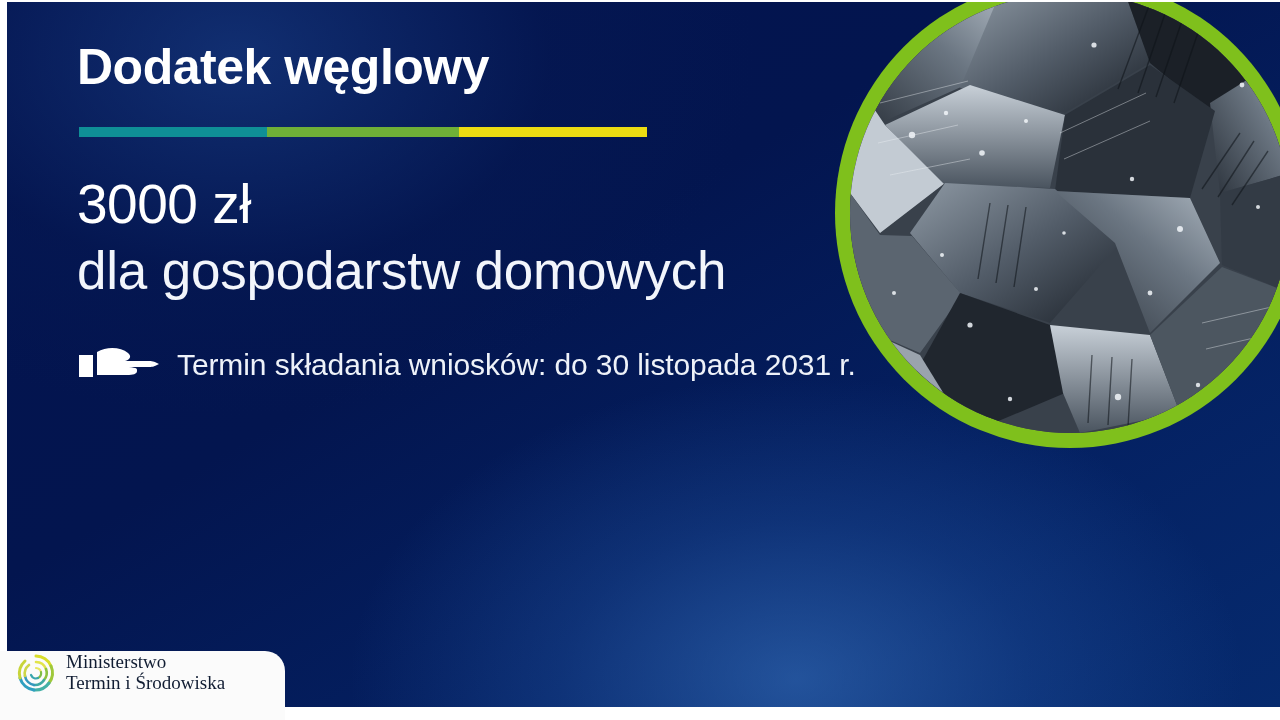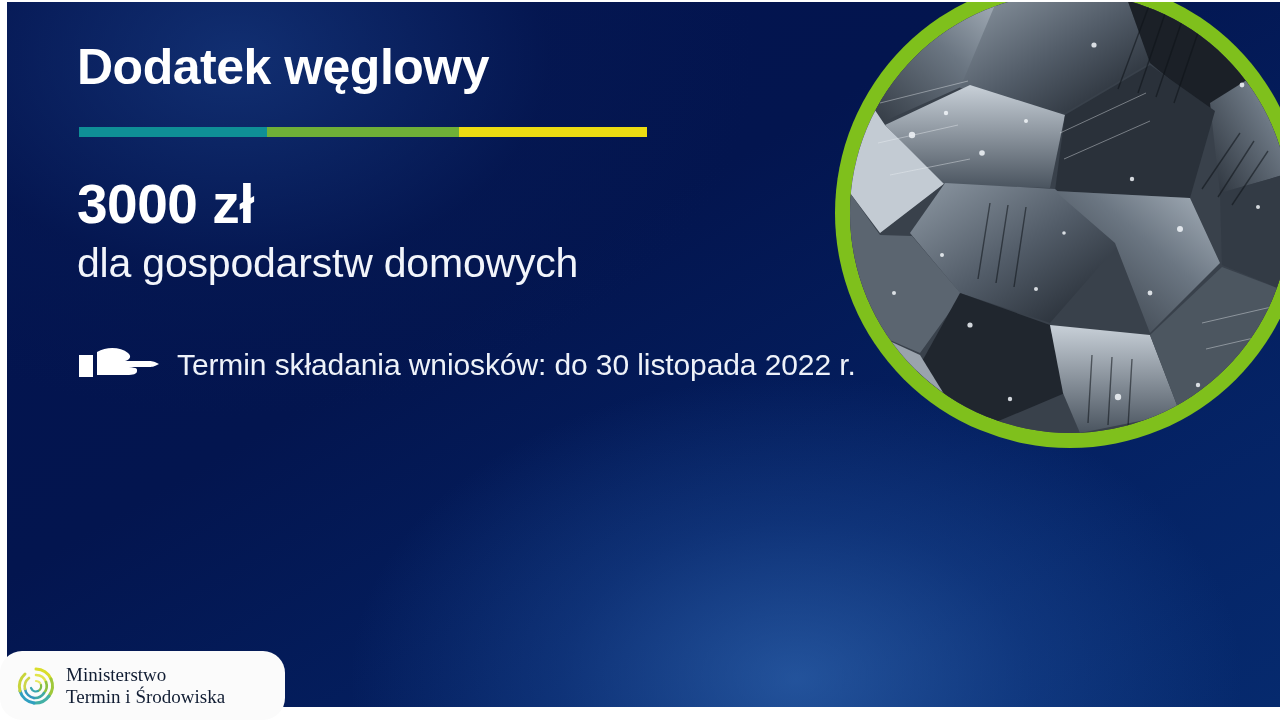--- a/index.html
+++ b/index.html
@@ -109,30 +109,30 @@
   .divider .seg-teal   { width: 188px; background: #0f8f96; }
   .divider .seg-green  { width: 192px; background: #6fb037; }
   .divider .seg-yellow { width: 188px; background: #ecdc12; }
 
   
   .amount {
     position: absolute;
     left: 70px;
     top: 172px;
     font-size: 55px;
-    font-weight: 700;
+    font-weight: 400;
     color: #ffffff;
     letter-spacing: -0.5px;
     white-space: nowrap;
   }
   .subtitle {
     position: absolute;
     left: 70px;
     top: 240px;
-    font-size: 41px;
+    font-size: 53px;
     font-weight: 300;
     color: #f2f5fb;
     letter-spacing: -0.2px;
     white-space: nowrap;
   }
 
   
   .bullets {
     position: absolute;
     left: 70px;
@@ -165,24 +165,23 @@
   
   .logo-plate {
     position: absolute;
     left: 0px;
     top: 651px;
     width: 285px;
     height: 69px;
     background: #fbfbfb;
     border-top-right-radius: 20px;
     display: flex;
-    align-items: center;
+    align-items: flex-start;
     padding-left: 14px;
     box-sizing: border-box;
-    border-radius: 22px;
   }
   .logo-mark {
     flex: 0 0 auto;
     width: 44px;
     height: 44px;
     margin-right: 8px;
   }
   .logo-mark svg { display: block; }
   .logo-text {
     font-family: "Liberation Serif", serif;
@@ -285,21 +284,21 @@
 
     <div class="bullets">
 
       <div class="bullet">
         <span class="hand">
           <svg width="88" height="40" viewBox="0 0 88 40" aria-hidden="true">
             <path fill="#ffffff" d="M2 9 h14 v22 H2 z"></path>
             <path fill="#ffffff" d="M20 6 c10 -6 24 -5 31 1 c4 3 2 7 -3 8 h22 c6 0 6 0 12 3 c-6 3 -6 3 -12 3 h-18 c8 1 8 1 8 4 c0 3 -4 4 -10 4 h-30 z"></path>
           </svg>
         </span>
-        <span class="btext">Termin składania wniosków: do 30 listopada 2022 r.</span>
+        <span class="btext">Termin składania wniosków: do 30 listopada 2031 r.</span>
       </div>
 
 
     </div>
   </div>
 
   <div class="panel-bottom-white"></div>
   <div class="panel-left-white"></div>
   <div class="panel-top-white"></div>
 

